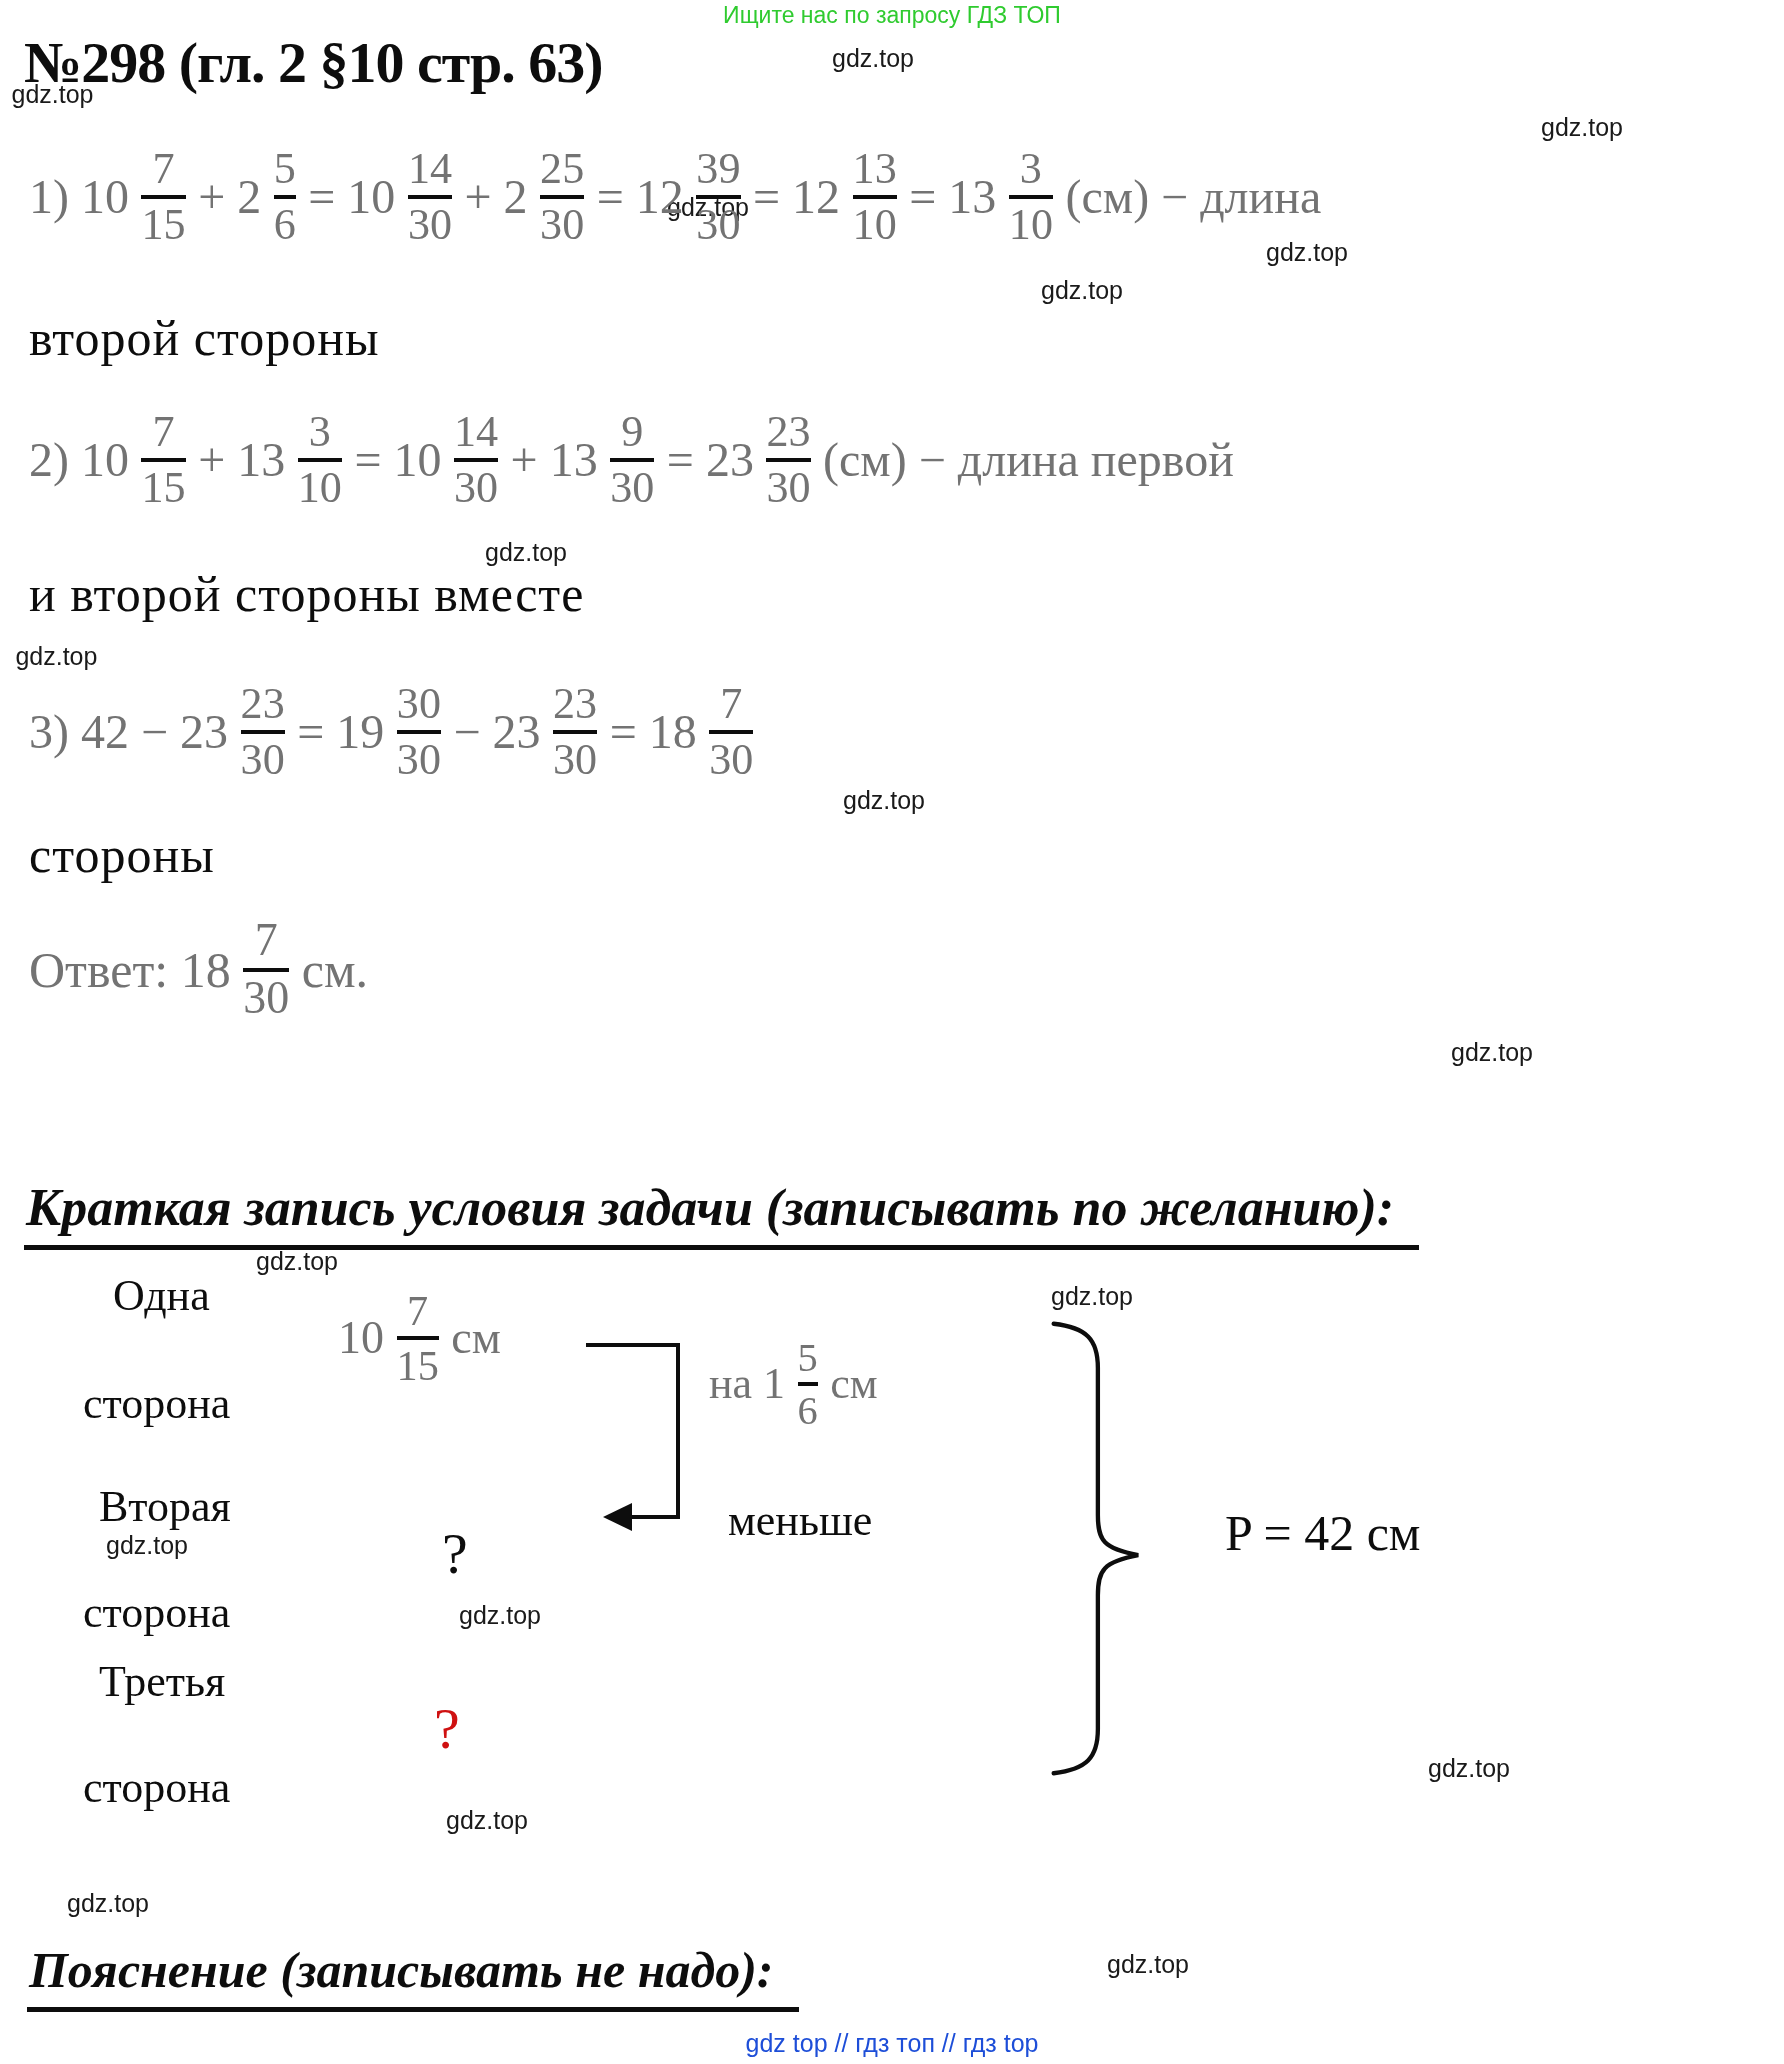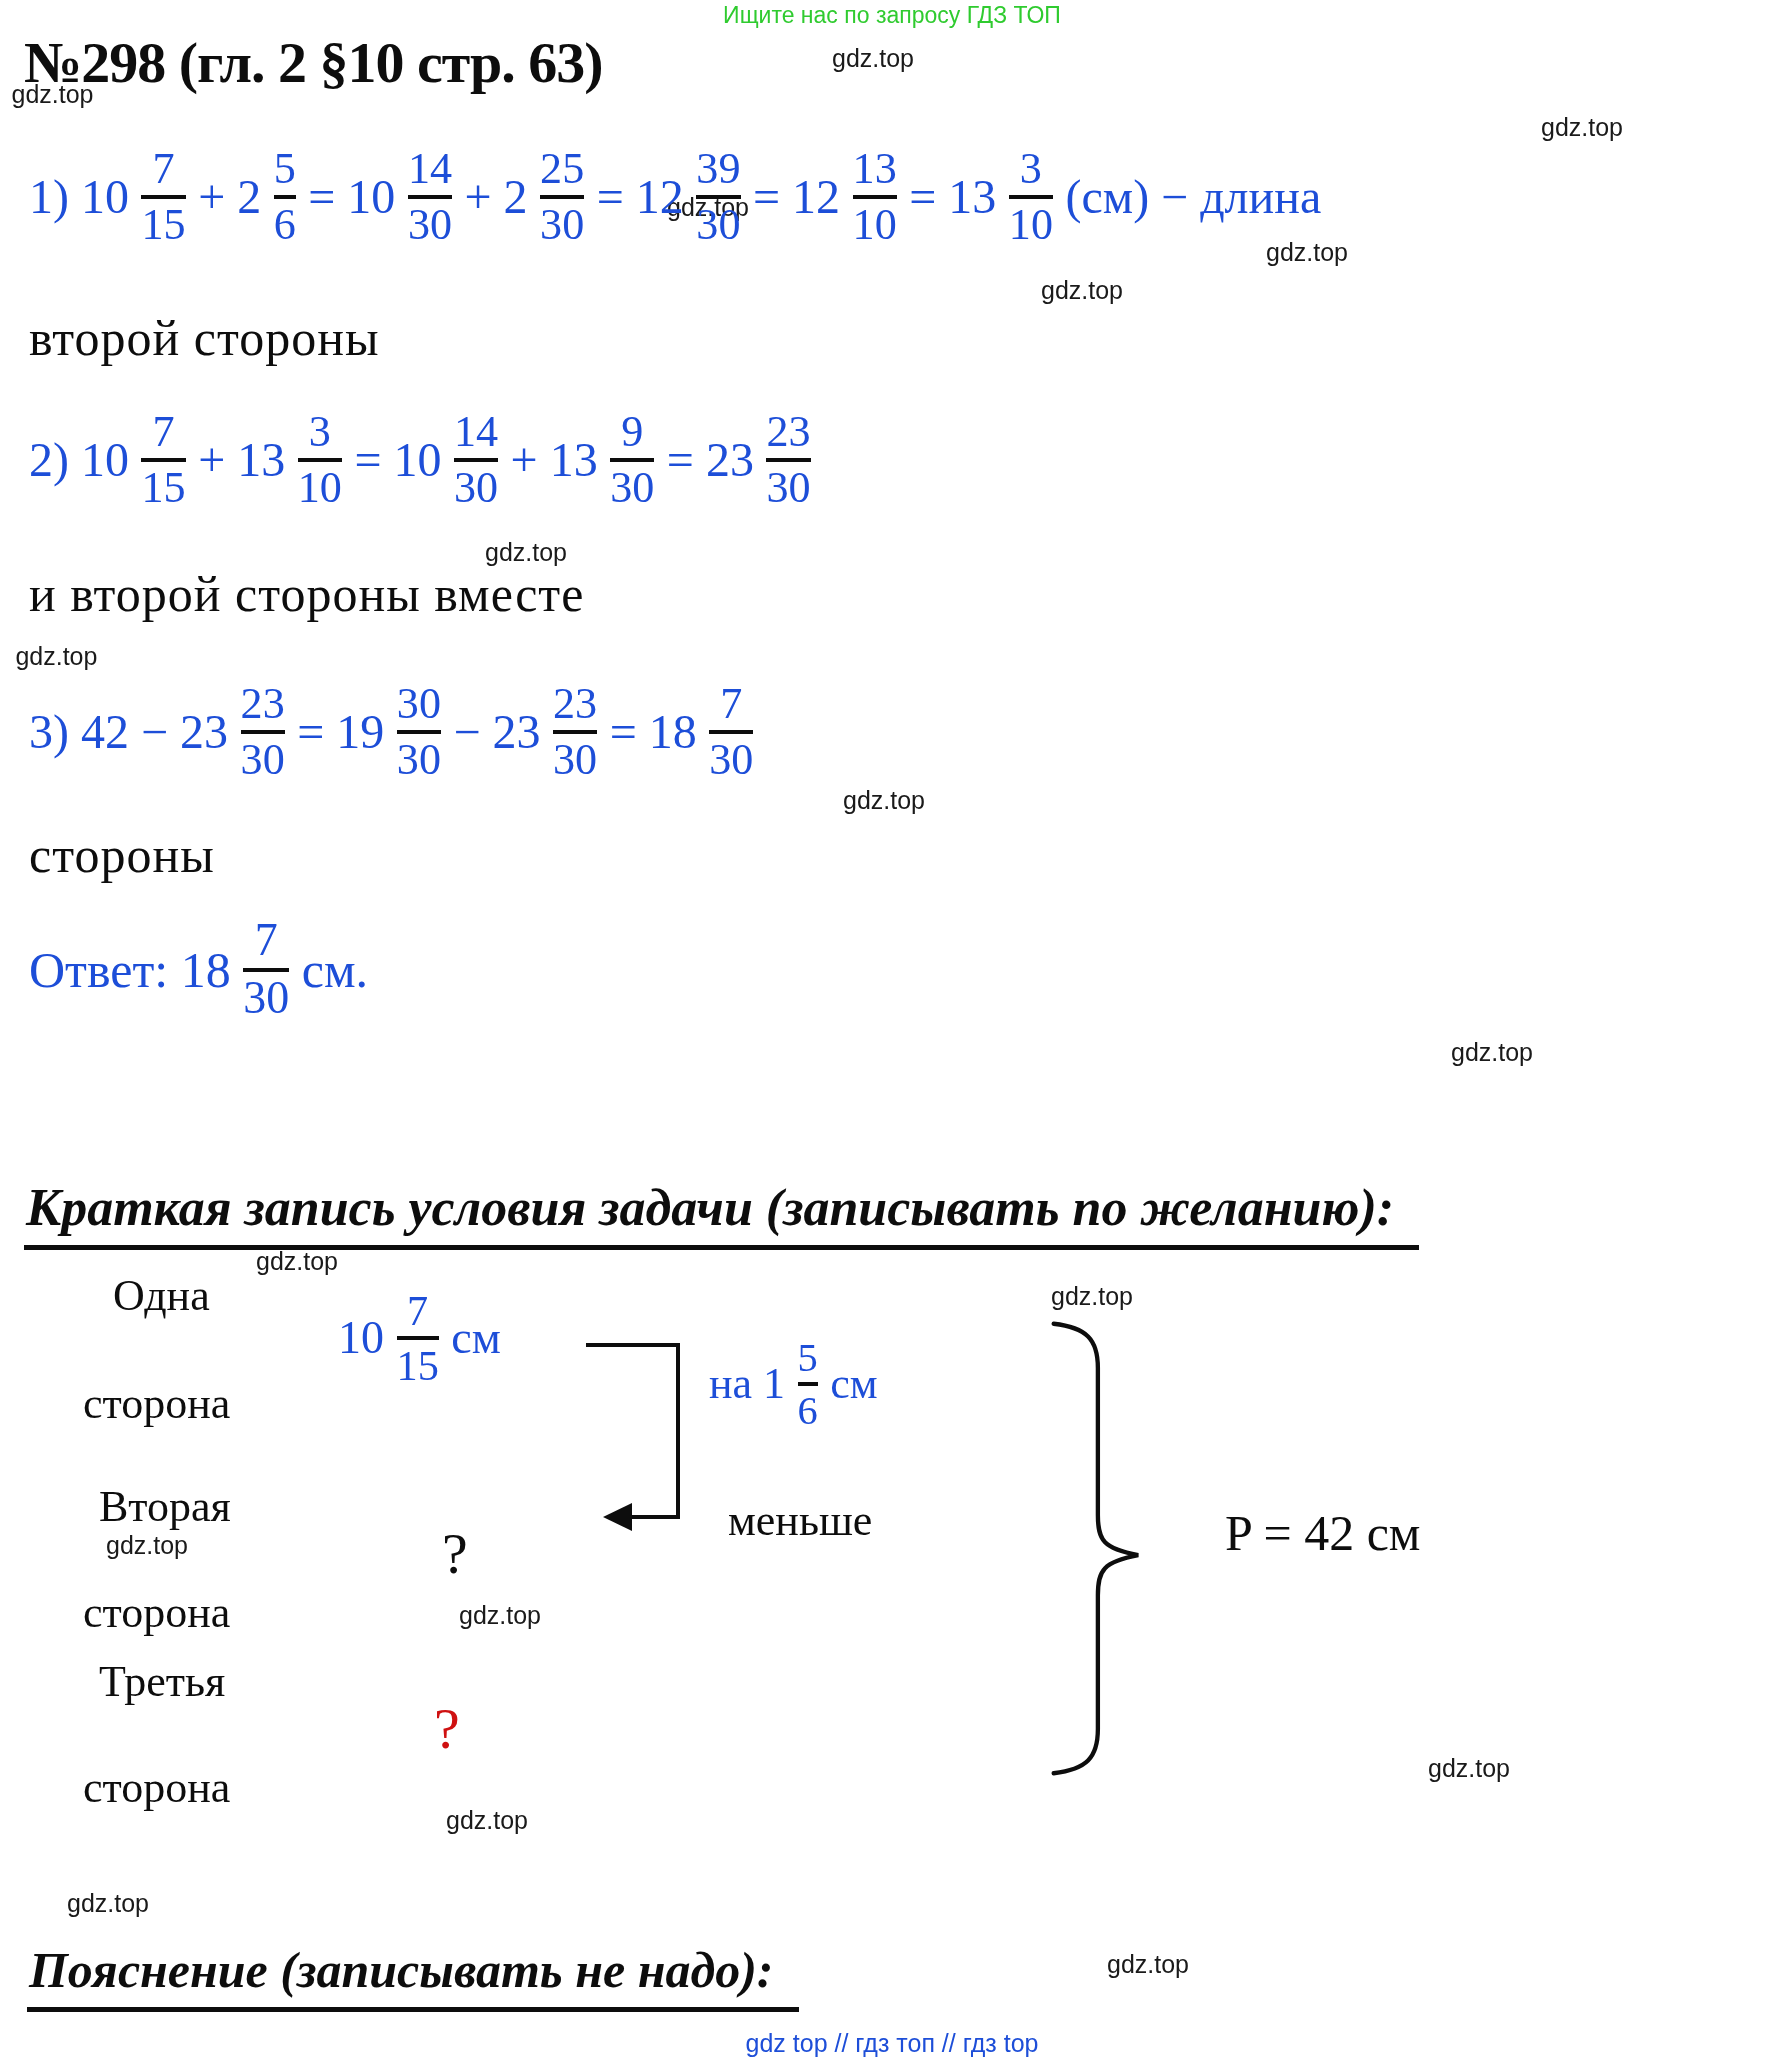--- a/index.html
+++ b/index.html
@@ -4,21 +4,21 @@
 <style>
   html,body{margin:0;padding:0;}
   body{width:1784px;height:2065px;position:relative;background:#ffffff;overflow:hidden;
        font-family:"Liberation Serif",serif;color:#0d0d0d;}
   .promo{position:absolute;top:1.9px;left:0;width:100%;text-align:center;
          font:23px "Liberation Sans",sans-serif;color:#2fcb2f;}
   .title{position:absolute;left:24px;top:29px;font-family:"Liberation Serif",serif;
          font-weight:bold;font-size:58px;letter-spacing:-1px;}
   .wm{position:absolute;font:25px "Liberation Sans",sans-serif;color:#1a1a1a;}
   .eq{position:absolute;display:flex;align-items:center;gap:12.5px;
-      font-family:"Liberation Serif",serif;color:#1d4ed8;}
+      font-family:"Liberation Serif",serif;color:#737373;}
   .eq .tx{white-space:pre;}
   .frac{display:inline-flex;flex-direction:column;align-items:center;
         line-height:1.02;font-size:0.92em;}
   .frac .bar{align-self:stretch;height:3.8px;background:#0d0d0d;margin:3.8px 0;}
   .sline{position:absolute;font-family:"Liberation Serif",serif;font-size:50px;
          letter-spacing:1px;white-space:pre;}
   .dlabel{position:absolute;font-family:"Liberation Serif",serif;font-size:44px;white-space:pre;}
   .heading{position:absolute;font-family:"Liberation Serif",serif;font-style:italic;
            font-weight:600;border-bottom:5.8px solid #0d0d0d;padding:0 25px 7.7px 1.9px;white-space:pre;}
   .h1{left:24px;top:1178px;font-size:52px;}
@@ -128,20 +128,21 @@
       <span class="num">9</span>
       <span class="bar"></span>
       <span class="den">30</span>
     </span>
     <span class="tx">= 23</span>
     <span class="frac">
       <span class="num">23</span>
       <span class="bar"></span>
       <span class="den">30</span>
     </span>
+    <span class="tx">(см) − длина первой</span>
   </div>
 <div class="sline" style="left:29px;top:565px">и второй стороны вместе</div>
 <div class="eq" style="left:29px;top:681px;font-size:48px">
     <span class="tx">3) 42 − 23</span>
     <span class="frac">
       <span class="num">23</span>
       <span class="bar"></span>
       <span class="den">30</span>
     </span>
     <span class="tx">= 19</span>

